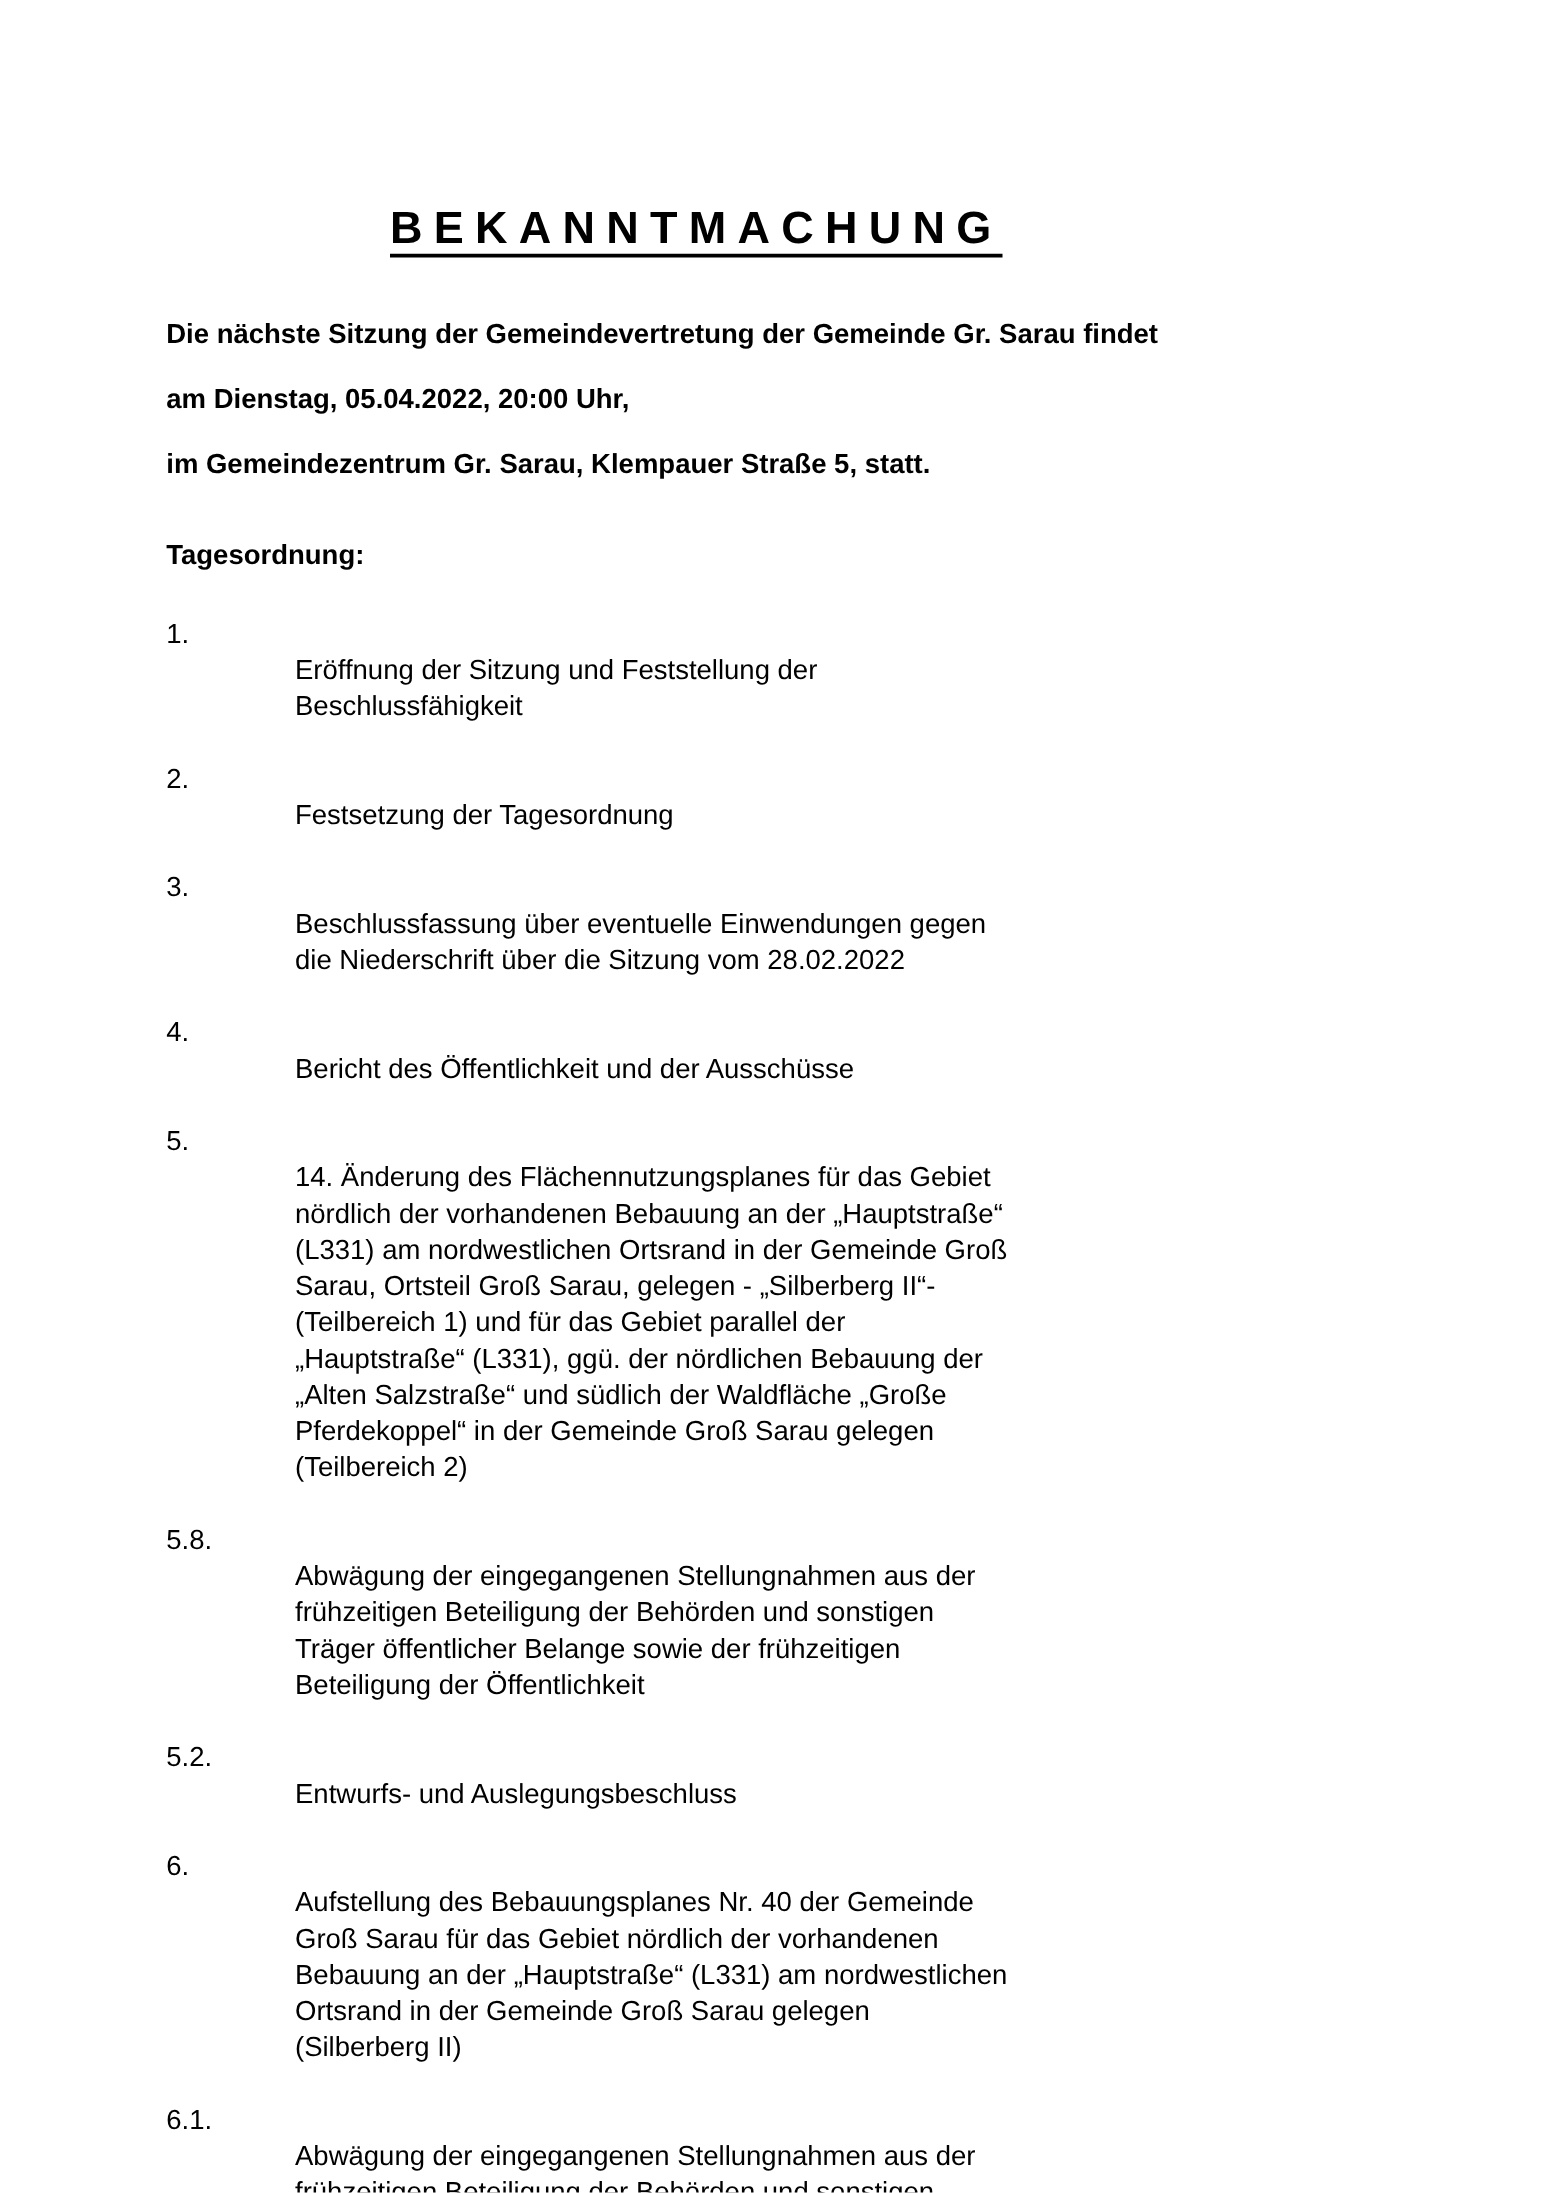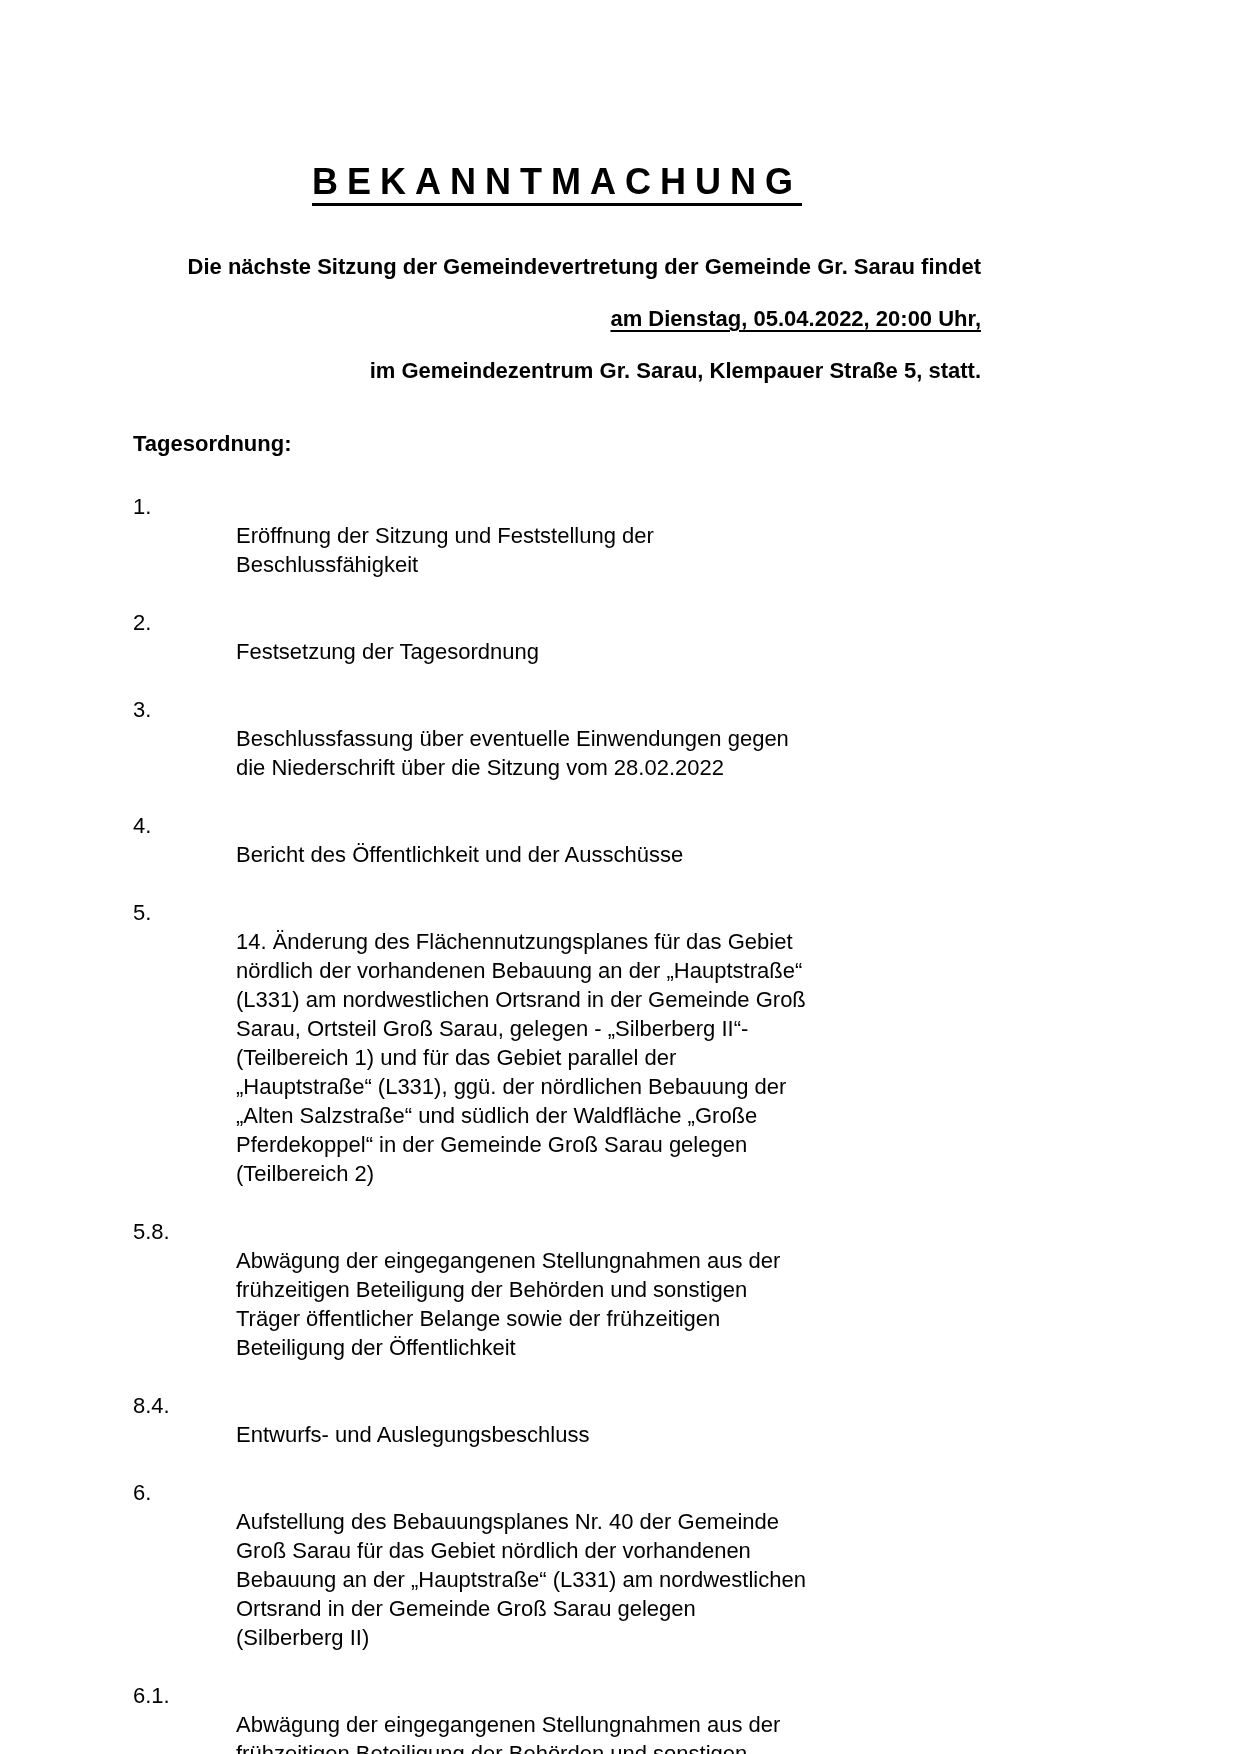--- a/index.html
+++ b/index.html
@@ -27,28 +27,27 @@
   .doc-title {
     display: inline-block;
     font-size: 36px;
     line-height: 29px;
     font-weight: bold;
     letter-spacing: 9px;
     border-bottom: 3px solid #000;
     padding-bottom: 7px;
   }
   .intro p {
-    text-align: right;
+    text-align: left;
     font-weight: bold;
     font-size: 22px;
     line-height: 29px;
     margin-bottom: 23px;
   }
   .intro .underlined {
-    text-decoration: underline;
     text-decoration-thickness: 2px;
     text-underline-offset: 4px;
   }
   .agenda-heading {
     font-weight: bold;
     font-size: 22px;
     line-height: 29px;
     margin: 44px 0 34px 0;
   }
   .agenda-item {
@@ -124,21 +123,21 @@
 
         <div class="agenda-item">
           <div class="num">5.8.</div>
           <div class="txt">Abwägung der eingegangenen Stellungnahmen aus der
 frühzeitigen Beteiligung der Behörden und sonstigen
 Träger öffentlicher Belange sowie der frühzeitigen
 Beteiligung der Öffentlichkeit</div>
         </div>
 
         <div class="agenda-item">
-          <div class="num">8.4.</div>
+          <div class="num">5.2.</div>
           <div class="txt">Entwurfs- und Auslegungsbeschluss</div>
         </div>
 
         <div class="agenda-item">
           <div class="num">6.</div>
           <div class="txt">Aufstellung des Bebauungsplanes Nr. 40 der Gemeinde
 Groß Sarau für das Gebiet nördlich der vorhandenen
 Bebauung an der „Hauptstraße“ (L331) am nordwestlichen
 Ortsrand in der Gemeinde Groß Sarau gelegen
 (Silberberg II)</div>

